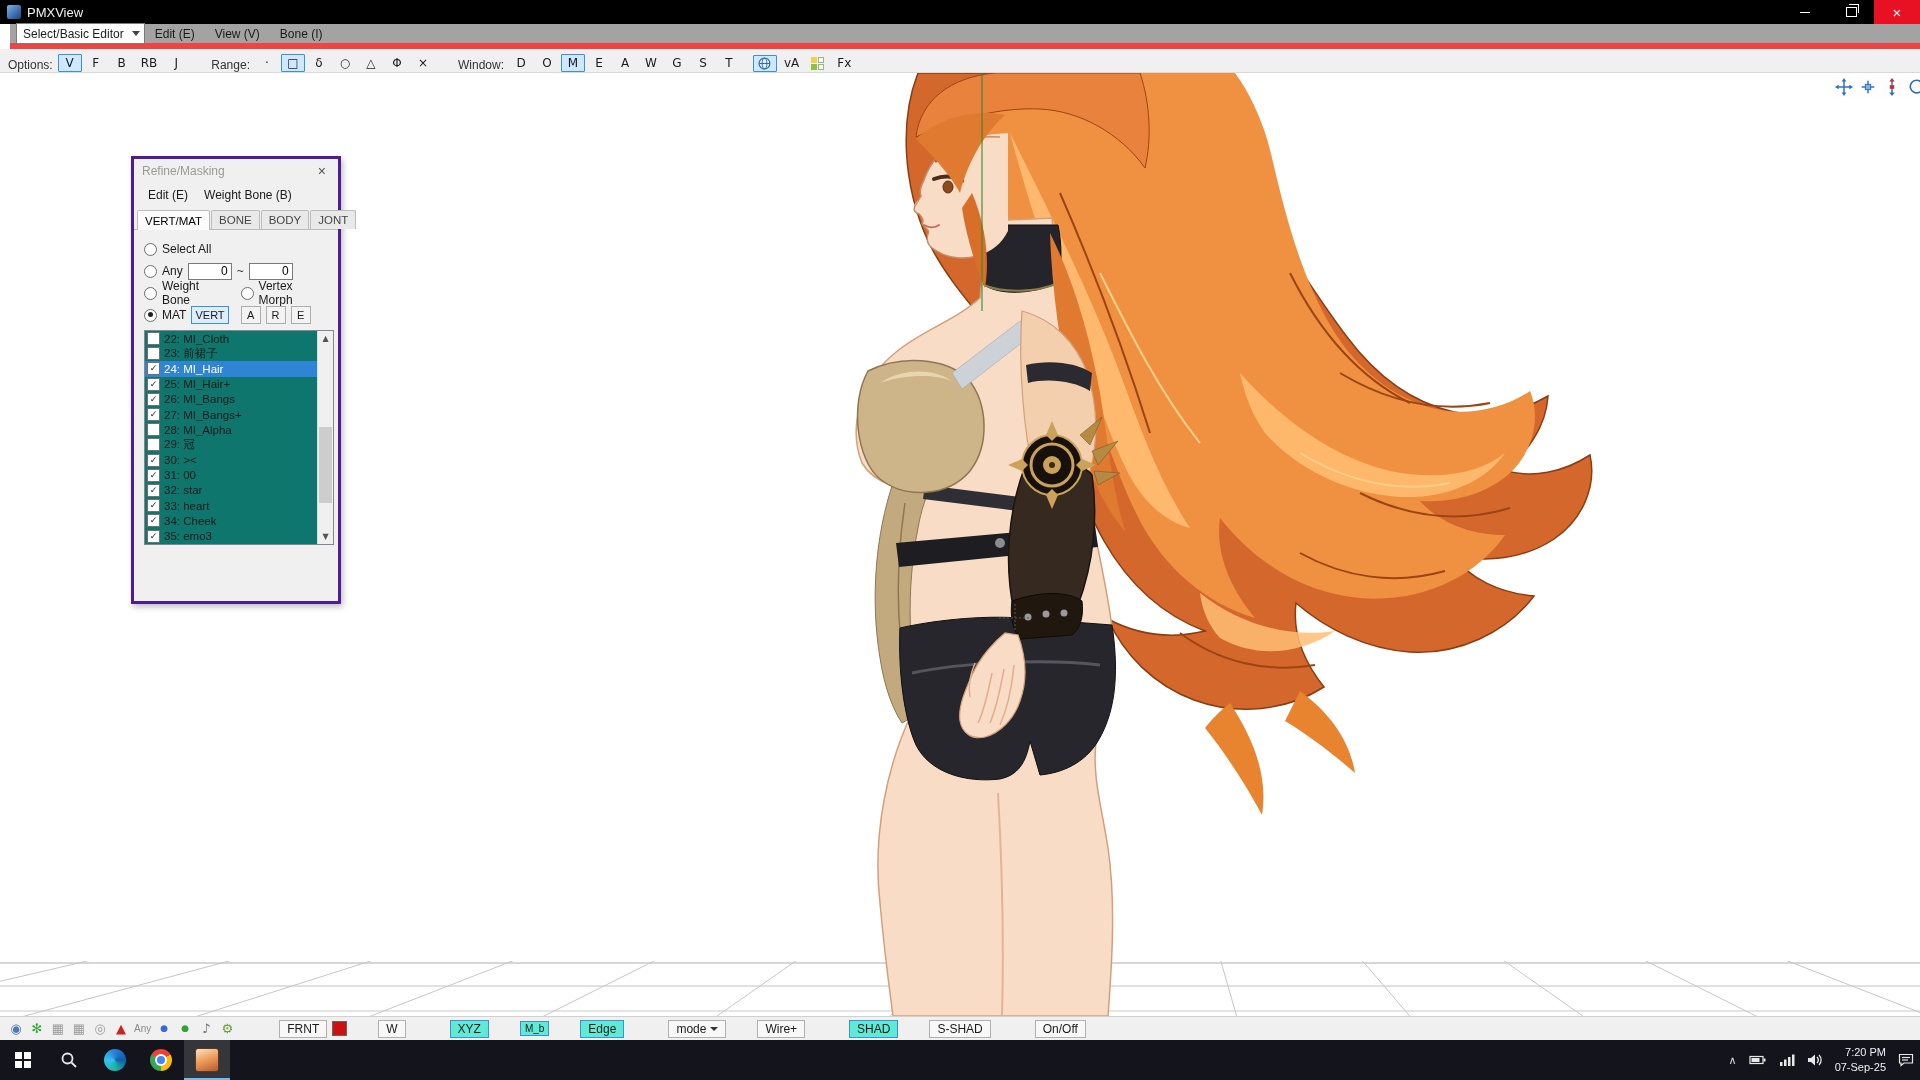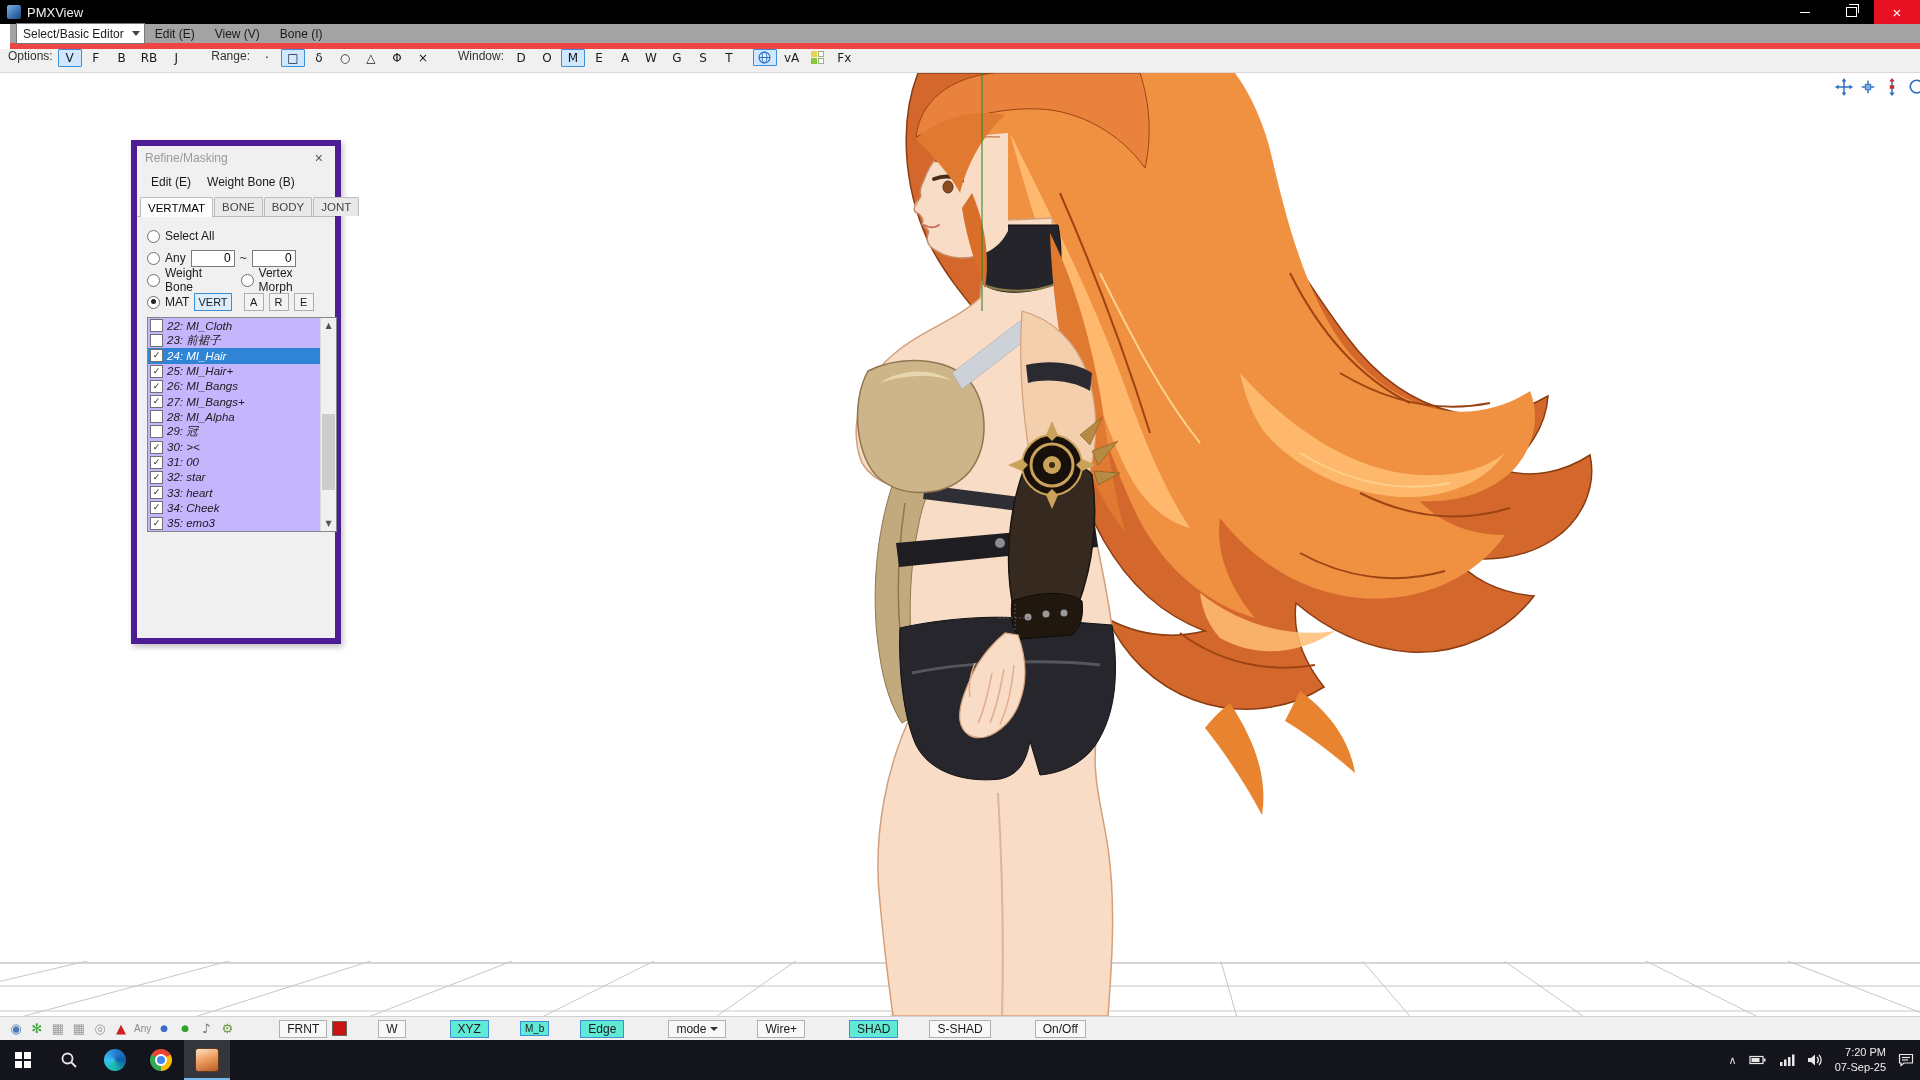--- a/index.html
+++ b/index.html
@@ -18,60 +18,60 @@
   .win-close{background:#e81123;}
   .win-close span{font-size:15px;color:#fff;line-height:1;}
 
   
   .menubar{position:absolute;left:10px;top:24px;width:1920px;height:25px;background:#a3a3a3;display:flex;align-items:center;border-bottom:6px solid #ef4444;box-sizing:border-box;}
   .combo{margin-left:6px;height:19px;background:#fff;border:1px solid #7a7a7a;display:flex;align-items:center;padding:0 4px 0 6px;gap:8px;}
   .combo-arrow{width:0;height:0;border-left:4px solid transparent;border-right:4px solid transparent;border-top:5px solid #444;}
   .menu-item{padding:3px 10px;}
 
   
-  .toolbar{position:absolute;left:0;top:49px;width:1920px;height:24px;background:#f0f0f0;border-bottom:1px solid #d9d9d9;box-sizing:border-box;display:flex;align-items:flex-start;padding-left:8px;}
+  .toolbar{position:absolute;left:0;top:49px;width:1920px;height:24px;background:#f0f0f0;border-bottom:1px solid #d9d9d9;box-sizing:border-box;display:flex;align-items:flex-end;padding-left:8px;}
   .tb-label{color:#333;margin-right:4px;}
   .tb-btn{min-width:14px;text-align:center;padding:1px 4px;margin:0 1px;border:1px solid transparent;border-radius:1px;cursor:default;font-family:"DejaVu Sans","Liberation Sans",sans-serif;}
   .tb-btn.active{background:#cfe8ff;border-color:#3d8fd6;}
   .tb-gap{width:22px;}
   .sphere-icon svg,.gizmo-cell svg{display:block;}
   .grid-icon{display:grid;grid-template-columns:6px 6px;grid-template-rows:6px 6px;gap:1px;}
   .grid-icon span{display:block;box-sizing:border-box;}
   .gi-y{background:#edd152;}
   .gi-g{background:#8cc63f;}
   .gi-w{background:#fff;border:1px solid #9bb87a;}
 
   
   .viewport{position:absolute;left:0;top:73px;width:1920px;height:943px;background:#ffffff;overflow:hidden;}
   .scene{position:absolute;left:0;top:0;}
   .gizmo-bar{position:absolute;right:0;top:4px;display:flex;gap:2px;}
   .gizmo-cell{width:22px;height:20px;display:flex;align-items:center;justify-content:center;background:#fdfdfd;}
   .gizmo-cell:last-child{margin-right:-7px;}
 
   
-  .panel{position:absolute;left:131px;top:140px;width:210px;height:504px;background:#f0f0f0;border:6px solid #4c1d95;box-shadow:2px 3px 6px rgba(0,0,0,.25);z-index:10;box-sizing:border-box;}
+  .panel{position:absolute;left:131px;top:156px;width:210px;height:448px;background:#f0f0f0;border:3px solid #4c1d95;box-shadow:2px 3px 6px rgba(0,0,0,.25);z-index:10;box-sizing:border-box;}
   .panel-title{height:24px;display:flex;align-items:center;padding:0 8px;}
   .panel-title-text{color:#9a9a9a;font-size:12px;}
   .panel-close{margin-left:auto;font-size:14px;color:#555;line-height:1;padding:1px 4px;}
   .panel-menu{height:24px;display:flex;align-items:center;gap:4px;padding:0 8px;}
   .panel-menu span{padding:2px 6px;}
   .panel-tabs{display:flex;align-items:flex-end;height:22px;padding:0 3px;border-bottom:1px solid #bcbcbc;}
   .tab{padding:3px 7px;border:1px solid #bcbcbc;border-bottom:none;background:#e9e9e9;color:#444;font-size:11.5px;margin-right:1px;border-radius:2px 2px 0 0;}
   .tab.active{background:#fcfcfc;color:#000;position:relative;top:1px;padding-top:4px;}
   .panel-body{padding:8px 10px 0 10px;}
   .p-row{display:flex;align-items:center;height:22px;gap:5px;}
   .radio{width:11px;height:11px;border:1px solid #6e6e6e;border-radius:50%;background:#fff;flex:none;position:relative;}
   .radio.on::after{content:"";position:absolute;left:2.5px;top:2.5px;width:5px;height:5px;border-radius:50%;background:#222;}
   .num-input{width:44px;height:17px;border:1px solid #7a7a7a;background:#fff;font:12px "Liberation Sans",sans-serif;padding:0 3px;text-align:right;box-sizing:border-box;}
   .tilde{color:#333;}
   .mini-btn{min-width:20px;height:18px;border:1px solid #adadad;background:#f3f3f3;font-size:11px;display:flex;align-items:center;justify-content:center;padding:0 3px;box-sizing:border-box;}
   .mini-btn.active{background:#dcedfc;border-color:#3d8fd6;}
   .gap8{width:2px;}
 
-  .mat-list{margin-top:4px;width:190px;height:215px;border:1px solid #828790;background:#c4b5fd;display:flex;box-sizing:border-box;font-style:italic;}
+  .mat-list{margin-top:4px;width:190px;height:215px;border:1px solid #828790;background:#0f766e;display:flex;box-sizing:border-box;}
   .mat-rows{flex:1;overflow:hidden;}
   .mat-row{display:flex;align-items:center;gap:4px;height:15.2px;padding-left:2px;}
   .mat-row[data-selected="true"]{background:#2f84d6;}
   .mat-row[data-selected="true"] .mat-label{color:#fff;}
   .mat-check{width:11px;height:11px;border:1px solid #707070;background:#fff;flex:none;font:bold 9px/11px "DejaVu Sans",sans-serif;text-align:center;color:#222;}
   .mat-check[data-checked="true"]::before{content:"✓";}
   .mat-label{font-size:11.5px;white-space:nowrap;}
   .scrollbar{width:15px;background:#f0f0f0;border-left:1px solid #dcdcdc;display:flex;flex-direction:column;flex:none;}
   .sb-arrow{height:15px;display:flex;align-items:center;justify-content:center;font-size:8px;color:#555;background:#f0f0f0;font-family:"DejaVu Sans",sans-serif;}
   .sb-track{flex:1;position:relative;}

